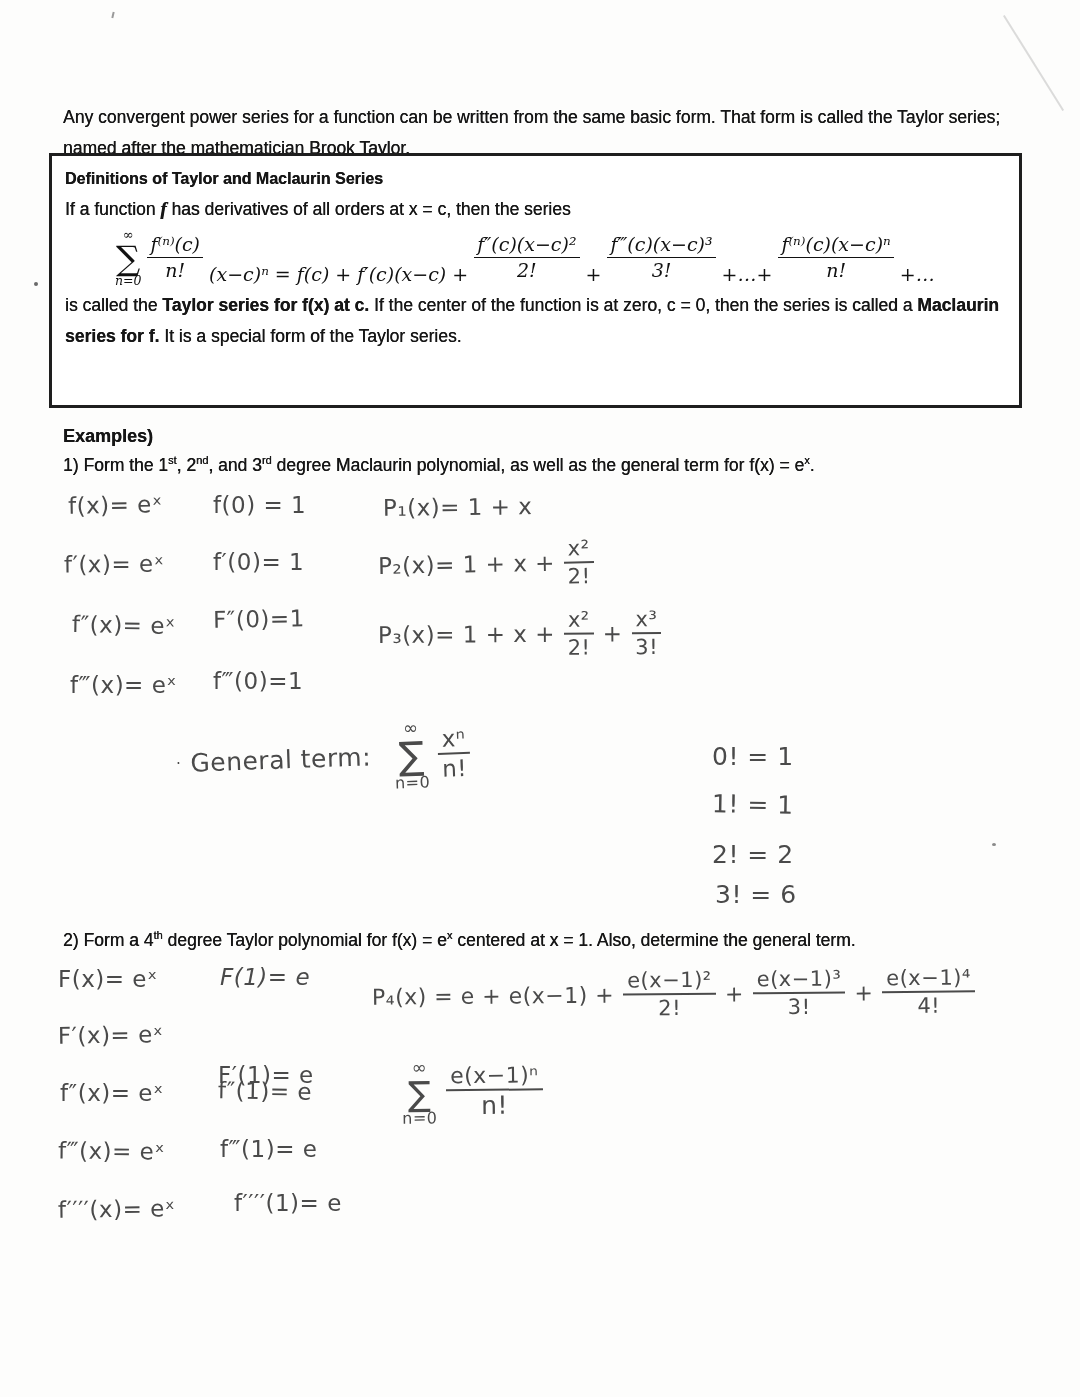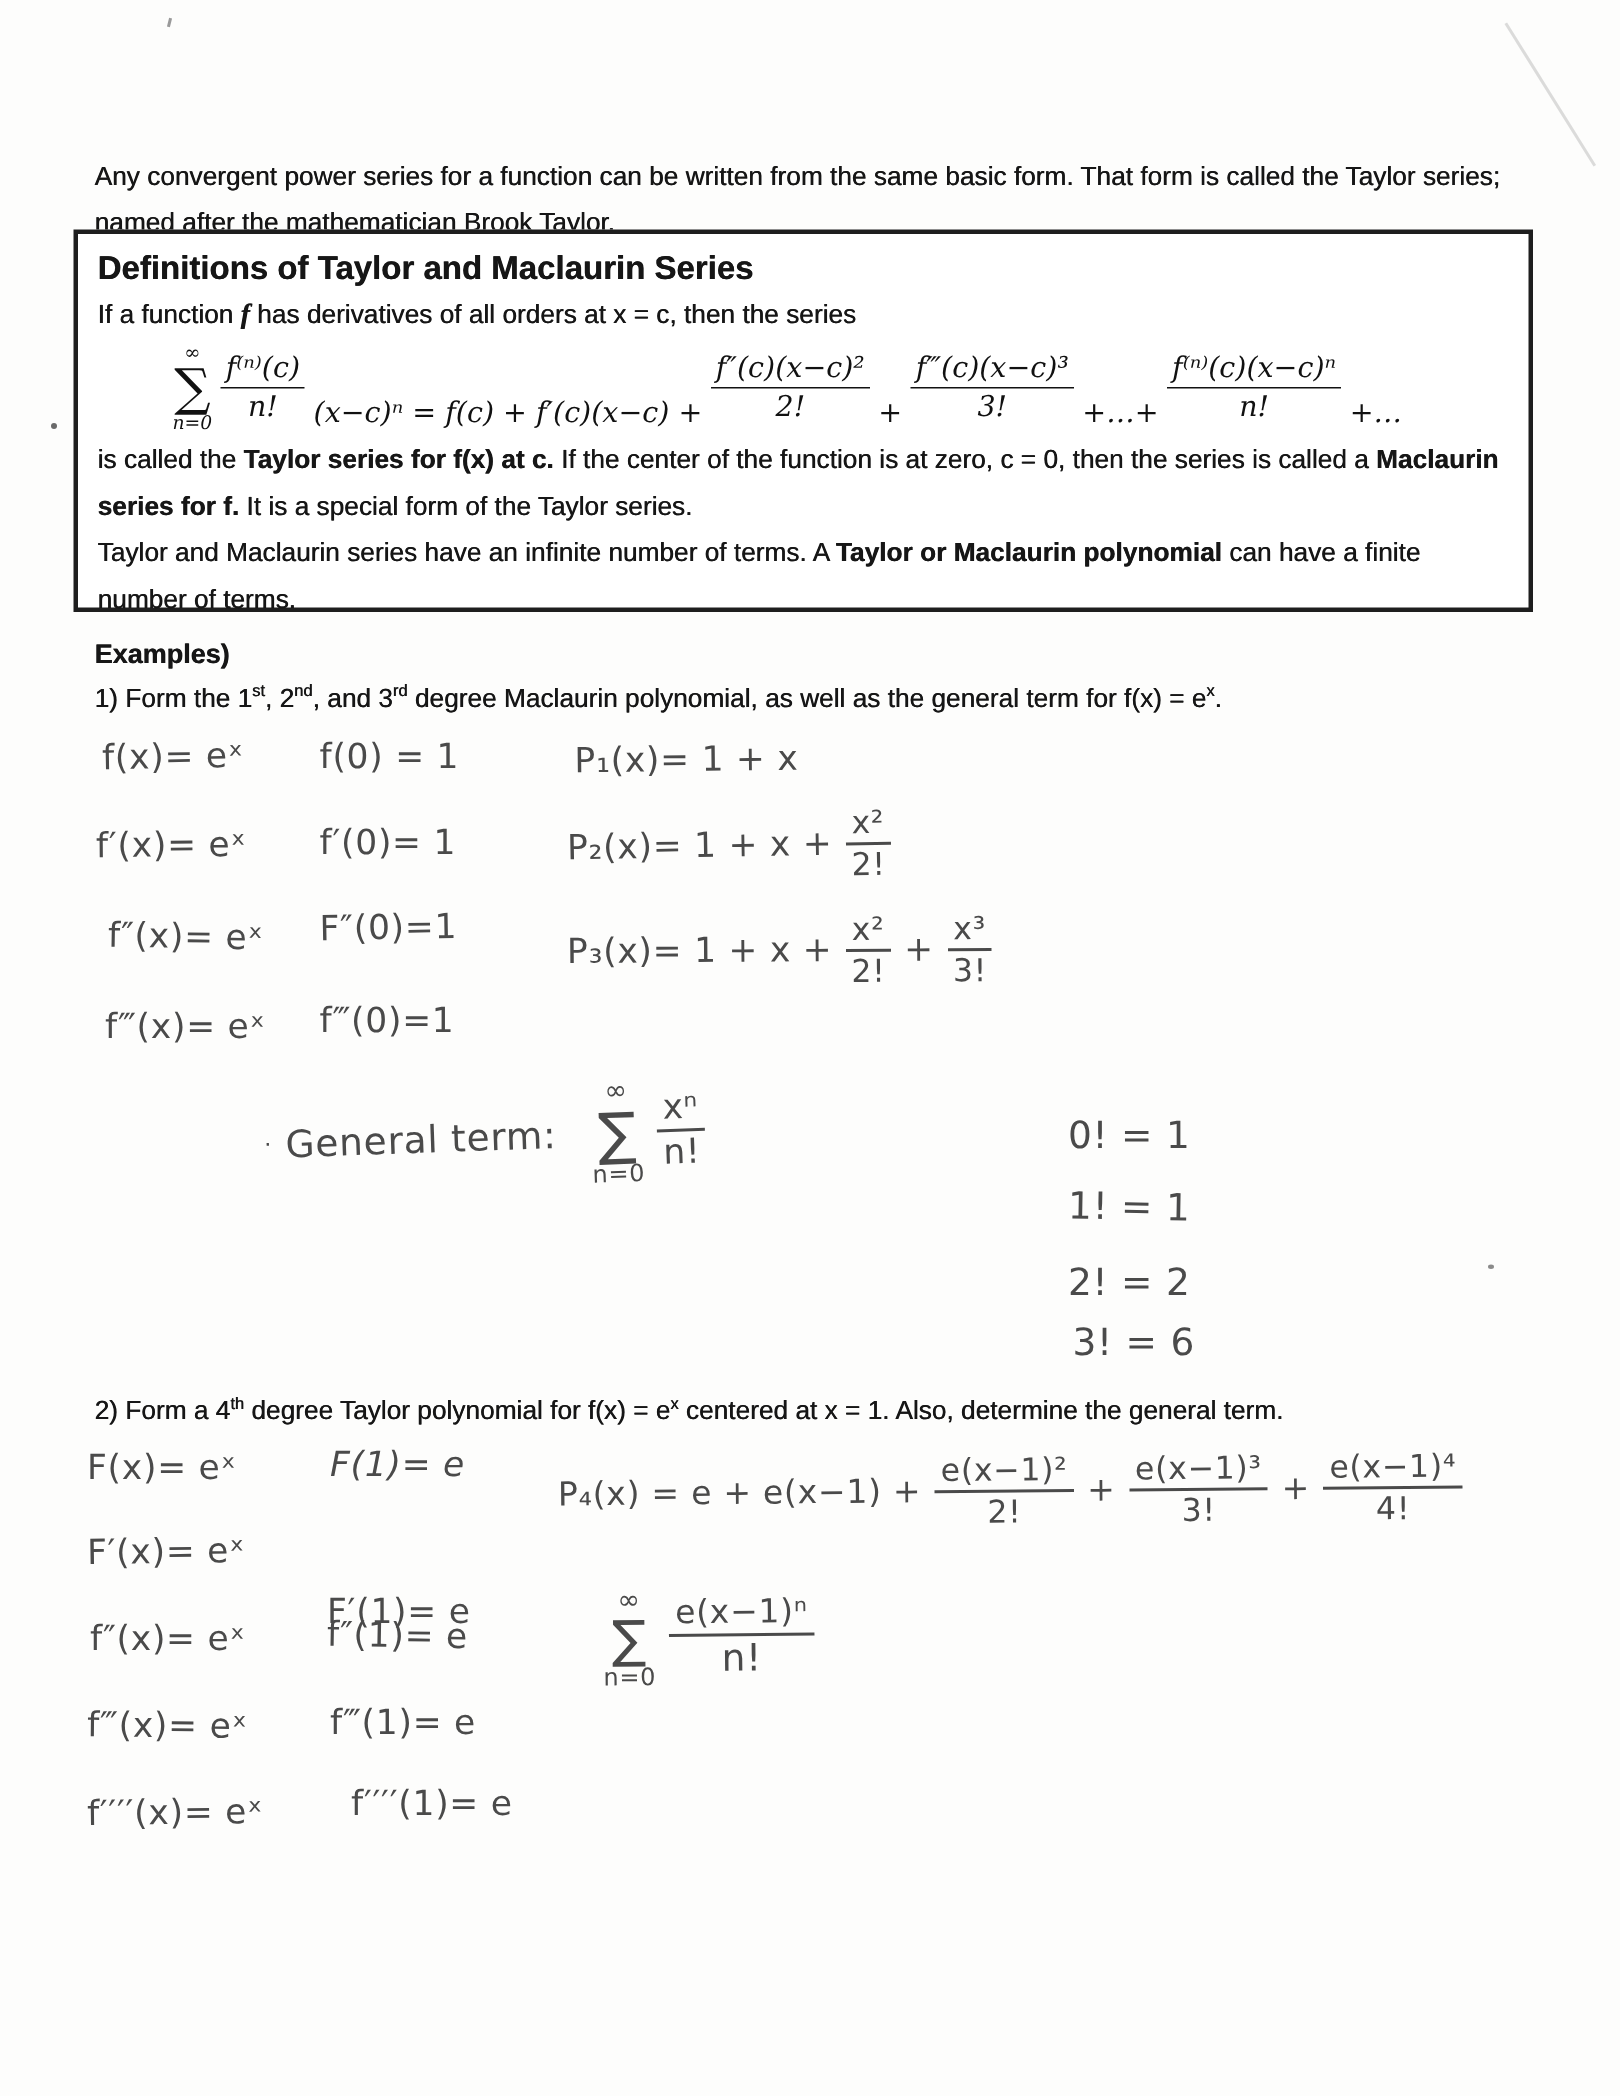--- a/index.html
+++ b/index.html
@@ -45,21 +45,21 @@
 <div class="abs scratch"></div>
 <div class="abs dot1"></div>
 <div class="abs tick1"></div>
 <div class="abs dot2"></div>
 
 <div class="abs print" style="left:63px;top:102px;width:952px;">
   <span>Any convergent power series for a function can be written from the same basic form.  That form is called the Taylor series; named after the mathematician Brook Taylor.</span>
 </div>
 
 <div class="abs defbox">
-  <div class="print b" style="font-size:22px;">Definitions of Taylor and Maclaurin Series</div>
+  <div class="print b" style="font-size:16px;">Definitions of Taylor and Maclaurin Series</div>
   <div class="print">
     <span>If a function </span><span class="ital b">f</span><span> has derivatives of all orders at x = c, then the series</span>
   </div>
   <div class="pmath">
     <span class="psum">
       <span class="inf">∞</span>
       <span class="sig">∑</span>
       <span class="lim">n=0</span>
     </span>
     <span class="pfrac">
@@ -78,23 +78,20 @@
     </span>
     <span class="it">+…+</span>
     <span class="pfrac">
       <span class="n">f⁽ⁿ⁾(c)(x−c)ⁿ</span>
       <span class="d">n!</span>
     </span>
     <span class="it">+…</span>
   </div>
   <div class="print">
     <span>is called the </span><span class="b">Taylor series for f(x) at c.</span><span>  If the center of the function is at zero, c = 0, then the series is called a </span><span class="b">Maclaurin series for f.</span><span>  It is a special form of the Taylor series.</span>
-  </div>
-  <div class="print">
-    <span>Taylor and Maclaurin series have an infinite number of terms.  A </span><span class="b">Taylor or Maclaurin polynomial</span><span> can have a finite number of terms.</span>
   </div>
 </div>
 
 <div class="abs print b" style="left:63px;top:421px;font-size:18px;">Examples)</div>
 <div class="abs print" style="left:63px;top:450px;width:960px;">
   <span>1) Form the 1</span><sup class="ps">st</sup><span>, 2</span><sup class="ps">nd</sup><span>, and 3</span><sup class="ps">rd</sup><span> degree Maclaurin polynomial, as well as the general term for f(x) = e</span><sup class="ps">x</sup><span>.</span>
 </div>
 
 <div class="abs hw" style="left:68px;top:492px;transform:rotate(-1deg);">f(x)= eˣ</div>
 <div class="abs hw" style="left:213px;top:492px;">f(0) = 1</div>

